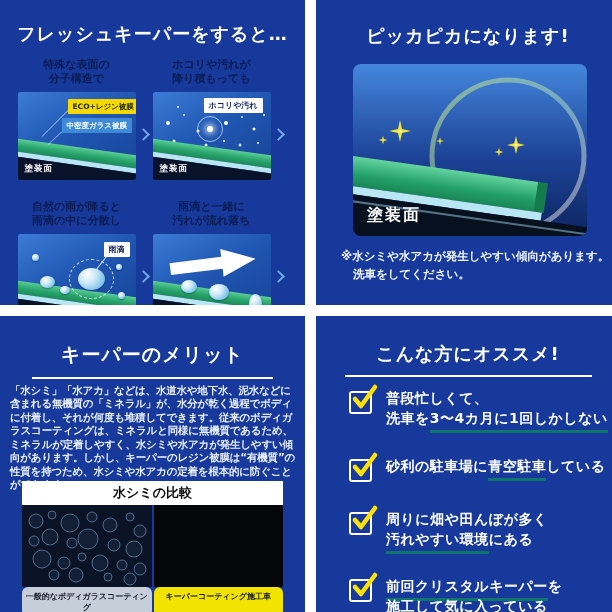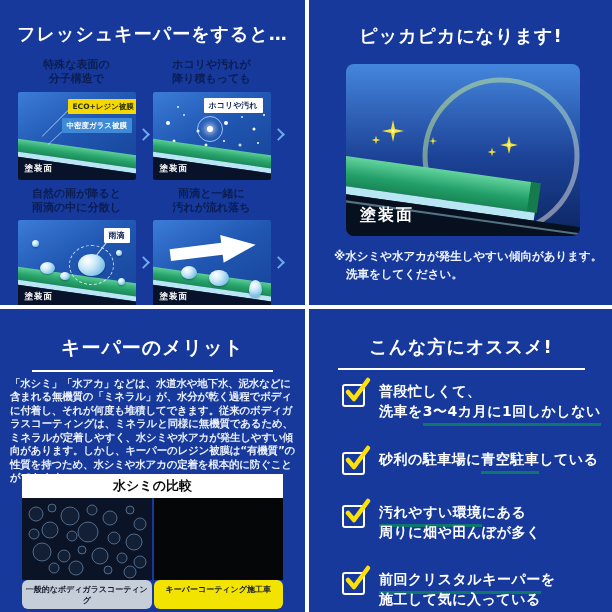--- a/index.html
+++ b/index.html
@@ -1,31 +1,31 @@
 <!DOCTYPE html>
 <html><head>
 <meta charset="utf-8">
 <style>
   * { margin:0; padding:0; box-sizing:border-box; }
   html,body { width:612px; height:612px; }
   body { font-family:"DejaVu Sans","Liberation Sans",sans-serif; font-weight:bold; }
 
   .page { width:612px; height:612px; display:grid;
           grid-template-columns:305px 304px; grid-template-rows:305px 304px;
-          gap:4px; background:#ffffff; }
+          gap:11px; background:#ffffff; }
   .quad { position:relative; overflow:hidden; background:#16399B; color:#fff; }
 
   .q-title { text-align:center; font-size:18px; letter-spacing:1px; color:#fff; }
   .rule { height:2px; background:#fff; margin:9px auto 0; }
 
   
   .q1 .q-title { margin-top:22px; }
   .steps { position:absolute; left:0; top:58px; width:305px; }
   .steprow { display:flex; justify-content:center; }
-  .steprow.r2 { margin-top:6px;font-family:Liberation Serif, serif; }
+  .steprow.r2 { margin-top:20px; }
   .step { width:118px; }
   .step-heading { font-size:11px; color:#0B1D52; text-align:center;
                   white-space:pre-line; line-height:1.3; height:30px; margin-bottom:4px; }
   .mini { width:118px; height:88px; border-radius:2px; position:relative; overflow:hidden;
           background:linear-gradient(150deg,#3B7CD8 0%,#2057B2 45%,#164195 100%); }
   .chev-slot { width:17px; position:relative; }
   .chev { position:absolute; top:72px; left:3px; width:9px; height:9px;
           border-top:2.5px solid #6FA8E8; border-right:2.5px solid #6FA8E8;
           transform:rotate(45deg); }
 
@@ -335,22 +335,22 @@
         </div>
       </div>
 
       <div class="check-item">
         <span class="cbox">
           <svg width="26" height="26" viewBox="0 0 26 26">
               <path d="M4 14 L10 21 L24 2" stroke="#FFE10A" stroke-width="4.5" fill="none" stroke-linecap="round" stroke-linejoin="round"></path>
             </svg>
         </span>
         <div class="check-text">
+          <div class="row"><span>周りに畑や田んぼが多く</span></div>
           <div class="row"><span class="ul">汚れやすい環境</span><span>にある</span></div>
-          <div class="row"><span>周りに畑や田んぼが多く</span></div>
         </div>
       </div>
 
       <div class="check-item">
         <span class="cbox">
           <svg width="26" height="26" viewBox="0 0 26 26">
               <path d="M4 14 L10 21 L24 2" stroke="#FFE10A" stroke-width="4.5" fill="none" stroke-linecap="round" stroke-linejoin="round"></path>
             </svg>
         </span>
         <div class="check-text">

